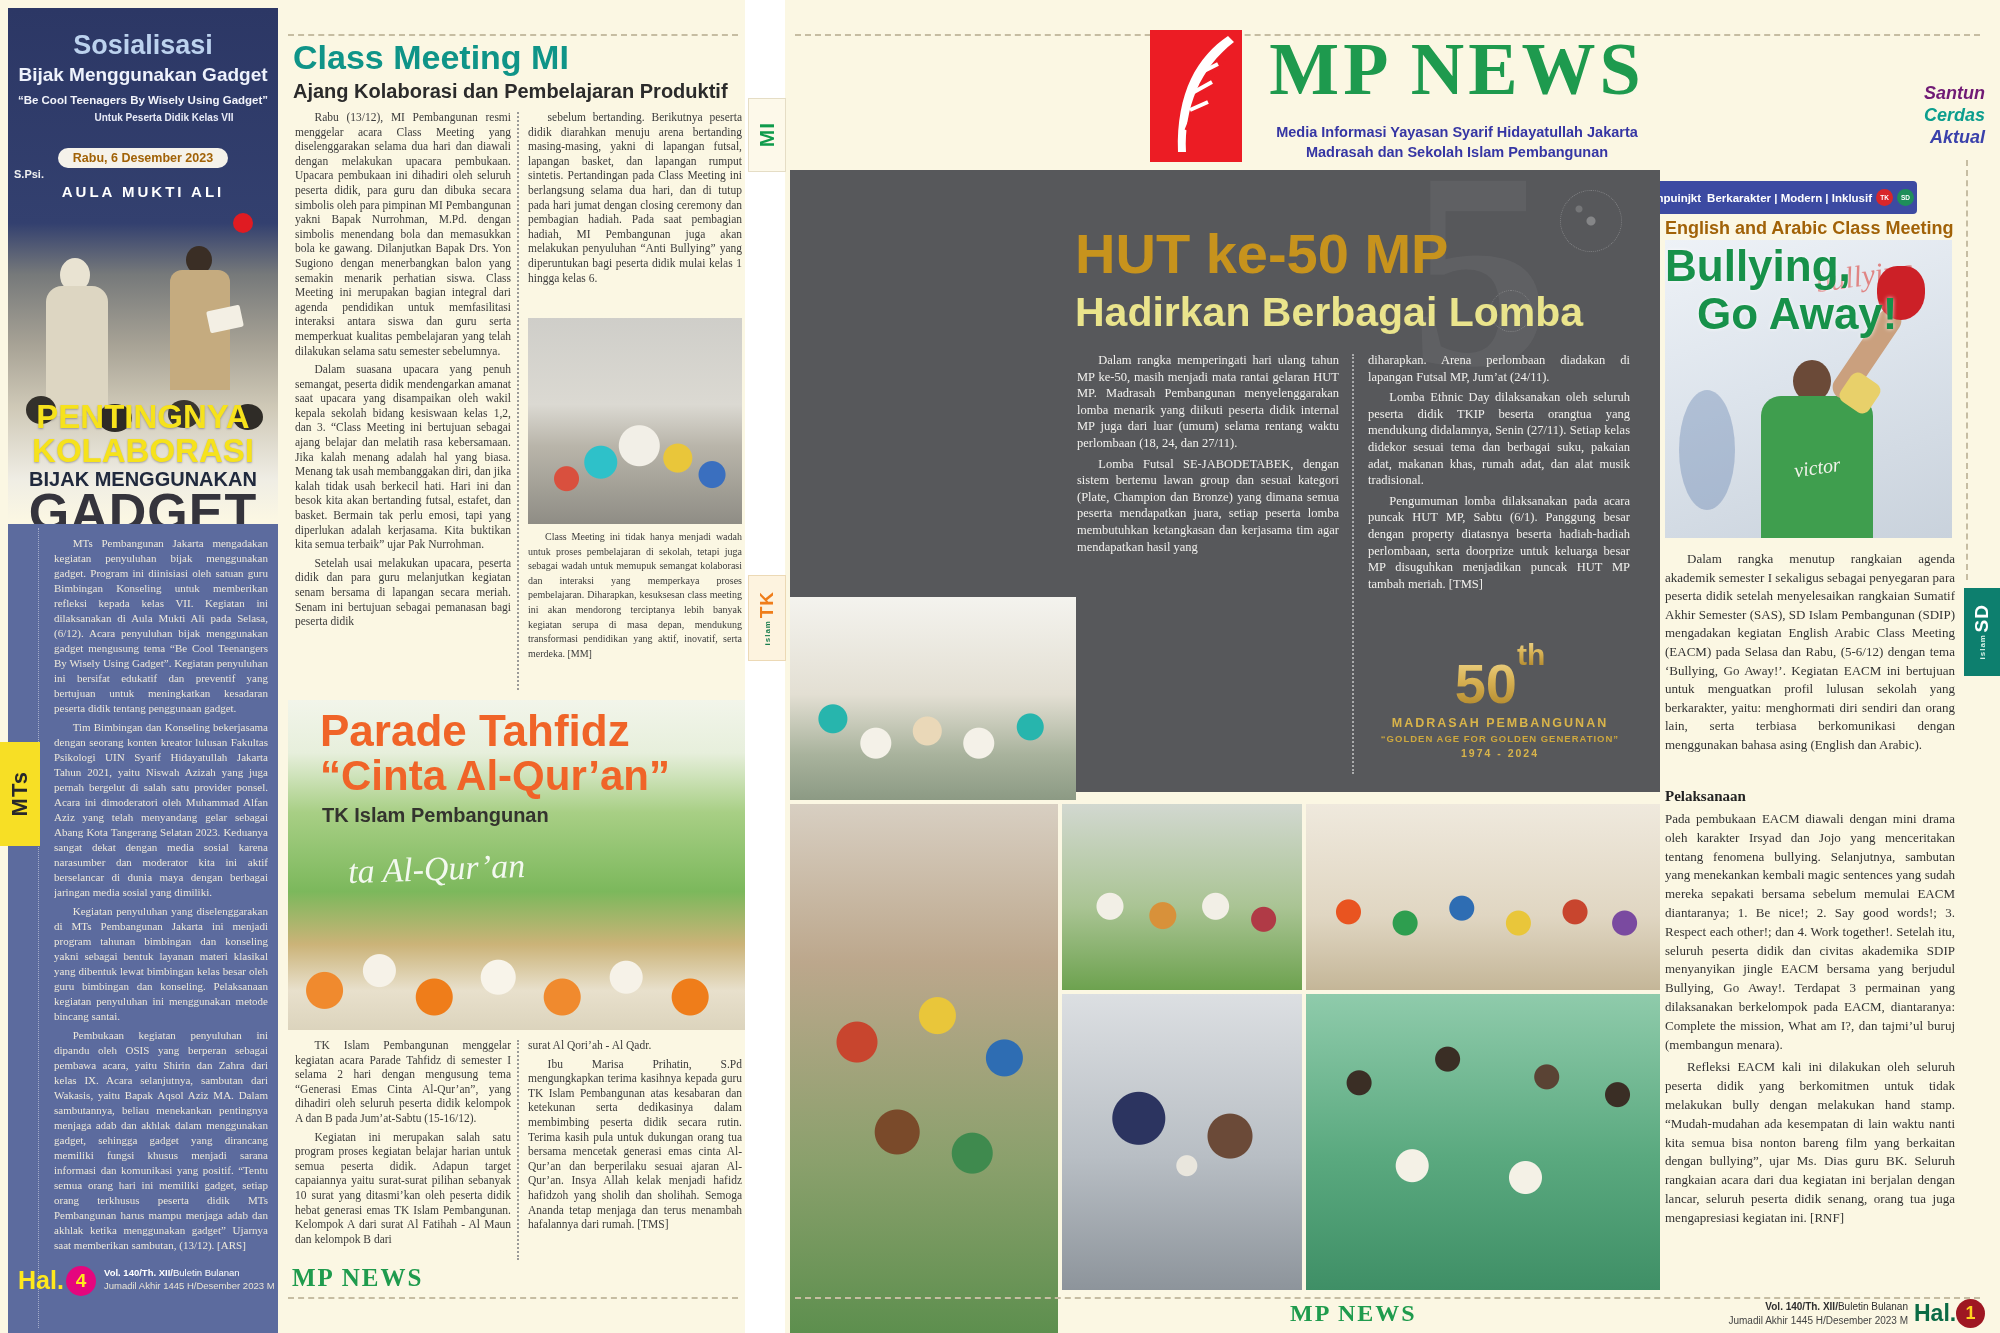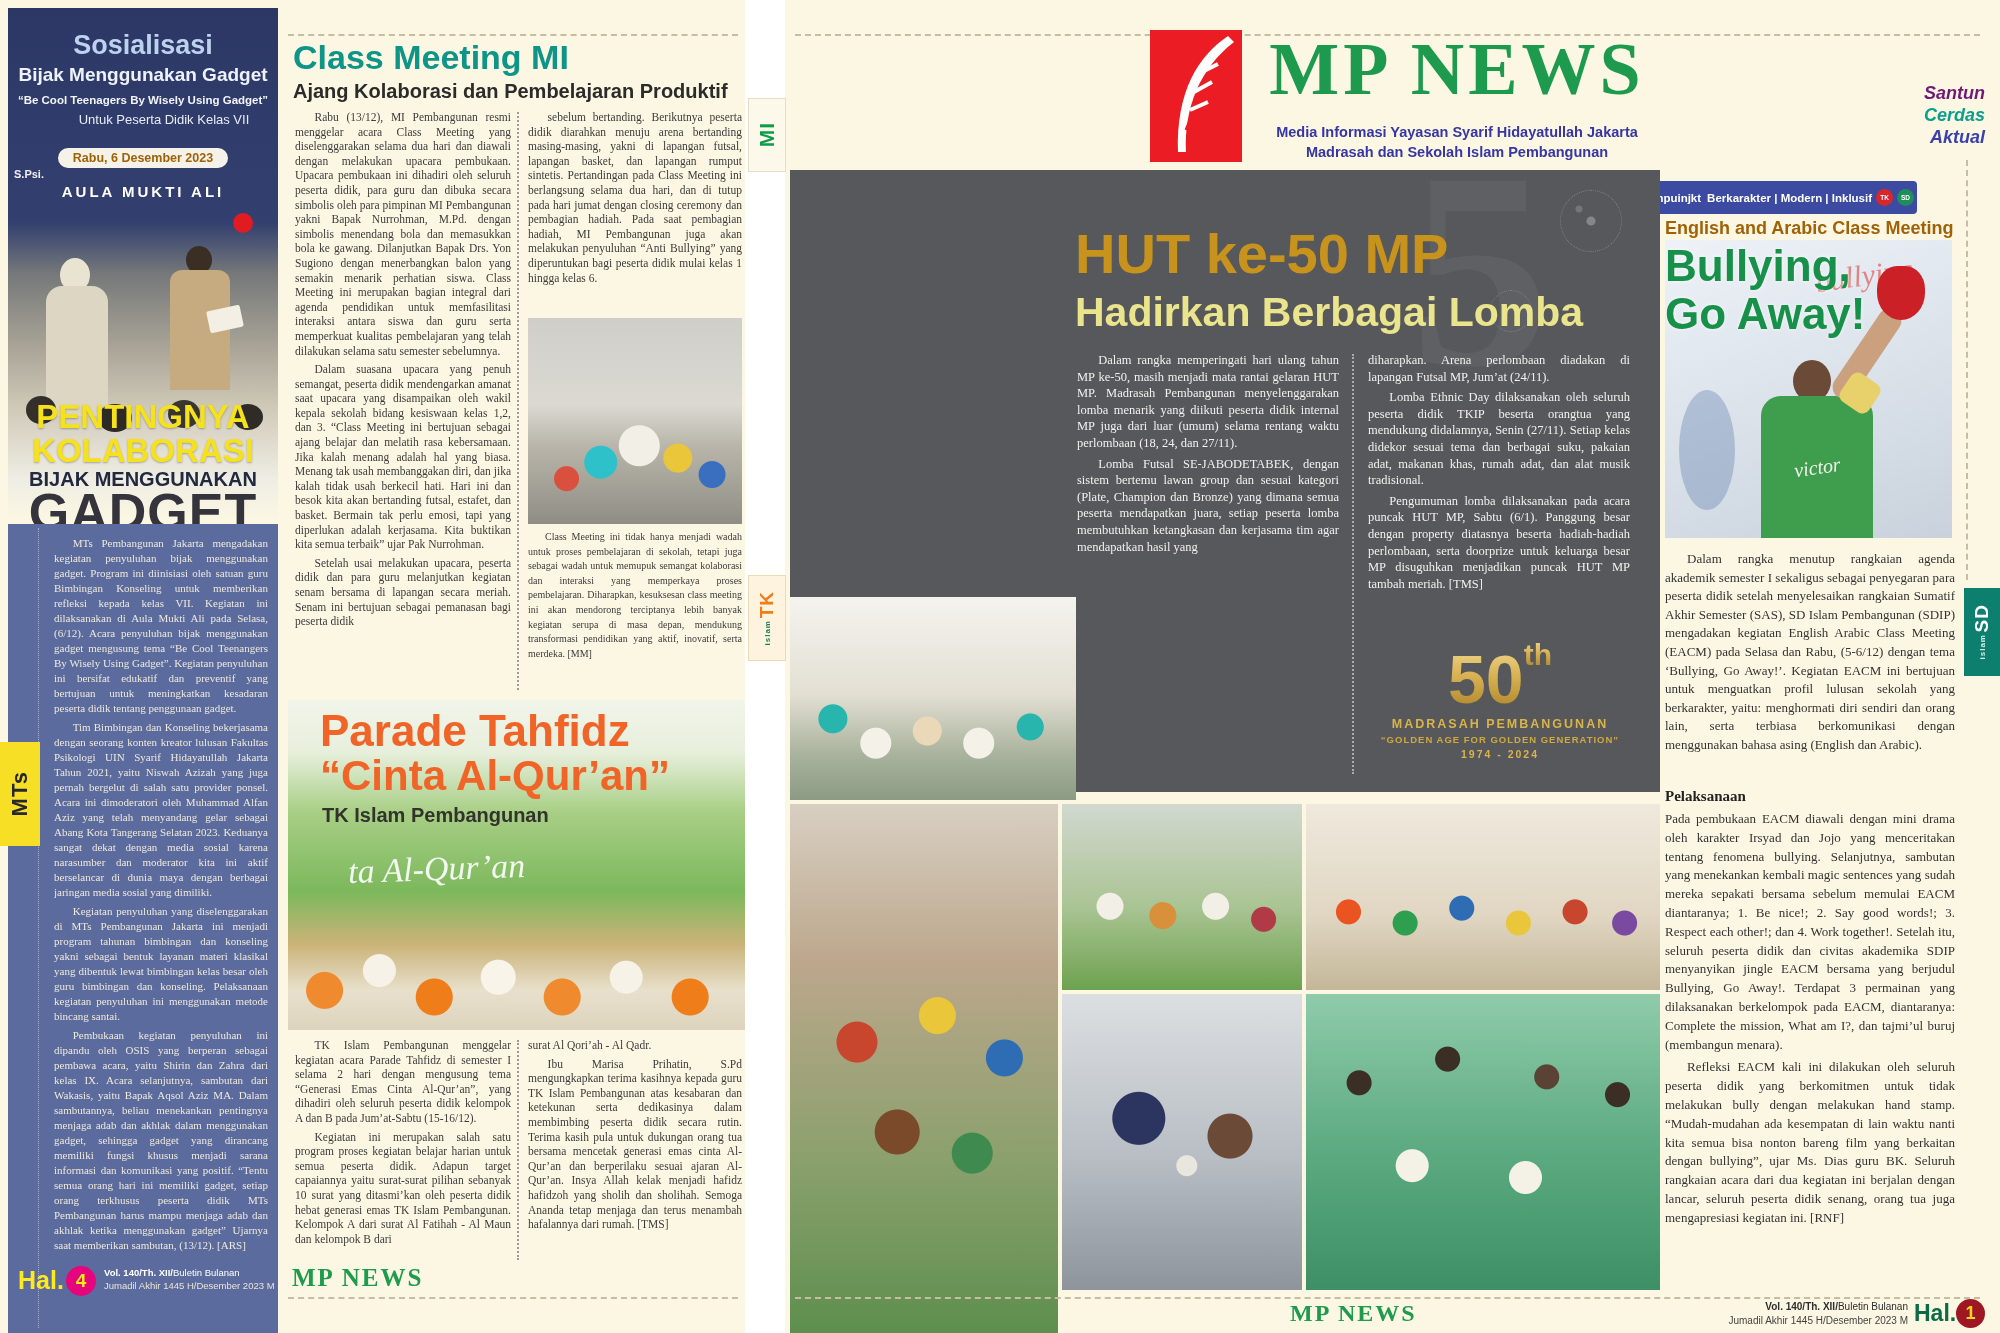--- a/index.html
+++ b/index.html
@@ -30,21 +30,21 @@
   <div class="page" style="left:0;width:745px;"></div>
   <div class="page" style="left:785px;width:1215px;"></div>
 
   <div class="dash-h" style="left:288px;top:34px;width:450px;"></div>
   <div class="dash-h" style="left:795px;top:34px;width:1185px;"></div>
 
   <div class="ph" style="left:8px;top:8px;width:270px;height:512px;background:linear-gradient(180deg,#2c3765 0%,#33406f 42%,#76797a 52%,#a8a396 66%,#cfc9b7 78%,#efede4 92%,#fbf7e3 100%);">
     <div class="abs" style="left:0;top:22px;width:270px;text-align:center;font-size:27px;font-weight:800;color:#bcd2ee;">Sosialisasi</div>
     <div class="abs" style="left:0;top:56px;width:270px;text-align:center;font-size:19px;font-weight:800;color:#eef2fc;white-space:nowrap;overflow:hidden;">Bijak Menggunakan Gadget</div>
     <div class="abs" style="left:0;top:86px;width:270px;text-align:center;font-size:11.5px;font-weight:700;color:#f2f4fb;white-space:nowrap;overflow:hidden;">“Be Cool Teenagers By Wisely Using Gadget”</div>
-    <div class="abs" style="left:0;top:104px;width:312px;text-align:center;font-size:13px;font-weight:400;color:#e8ebf7;">Untuk Peserta Didik Kelas VII</div>
+    <div class="abs" style="left:0;top:104px;width:312px;text-align:center;font-size:10px;font-weight:700;color:#e8ebf7;">Untuk Peserta Didik Kelas VII</div>
     <div class="abs" style="left:50px;top:140px;width:170px;text-align:center;font-size:12.5px;font-weight:800;color:#a16207;background:#f5f2ea;border-radius:12px;padding:3px 0;">Rabu, 6 Desember 2023</div>
     <div class="abs" style="left:0;top:175px;width:270px;text-align:center;font-size:15px;font-weight:800;color:#ffffff;letter-spacing:3px;">AULA MUKTI ALI</div>
     <div class="abs" style="left:6px;top:160px;font-size:11px;font-weight:700;color:#f0f0f0;">S.Psi.</div>
     <div class="blob" style="left:225px;top:205px;width:20px;height:20px;background:#e01b22;"></div>
 
     <div class="blob" style="left:52px;top:250px;width:30px;height:34px;background:#e9e3d2;"></div>
     <div class="abs" style="left:38px;top:278px;width:62px;height:130px;background:#ddd6c2;border-radius:16px 16px 0 0;"></div>
     <div class="blob" style="left:178px;top:238px;width:26px;height:28px;background:#3a2e25;"></div>
     <div class="abs" style="left:162px;top:262px;width:60px;height:120px;background:#c5ab7f;border-radius:12px 12px 0 0;"></div>
     <div class="abs" style="left:200px;top:300px;width:34px;height:22px;background:#f3efe4;transform:rotate(-12deg);border-radius:2px;"></div>
@@ -207,21 +207,21 @@
   </div>
   <div class="abs" style="left:1352px;top:354px;height:420px;border-left:2px dotted rgba(255,255,255,.5);"></div>
   <div class="abs serif" style="left:1368px;top:352px;width:262px;height:280px;overflow:hidden;font-size:12.5px;line-height:16.6px;color:#f2f1ee;">
     <p class="body" style="text-indent:0;">diharapkan. Arena perlombaan diadakan di lapangan Futsal MP, Jum’at (24/11).</p>
     <p class="body">Lomba Ethnic Day dilaksanakan oleh seluruh peserta didik TKIP beserta orangtua yang mendukung didalamnya, Senin (27/11). Setiap kelas didekor sesuai tema dan berbagai suku, pakaian adat, makanan khas, rumah adat, dan alat musik tradisional.</p>
     <p class="body">Pengumuman lomba dilaksanakan pada acara puncak HUT MP, Sabtu (6/1). Panggung besar dengan property diatasnya beserta hadiah-hadiah perlombaan, serta doorprize untuk keluarga besar MP disuguhkan menjadikan puncak HUT MP tambah meriah. [TMS]</p>
   </div>
 
   <div class="abs" style="left:1370px;top:640px;width:260px;text-align:center;">
     <div style="line-height:1;">
-      <span class="goldtxt" style="font-size:68px;font-weight:800;">50</span><span class="goldtxt" style="font-size:30px;font-weight:800;vertical-align:38px;">th</span>
+      <span class="goldtxt" style="font-size:56px;font-weight:800;">50</span><span class="goldtxt" style="font-size:30px;font-weight:800;vertical-align:38px;">th</span>
     </div>
     <div style="font-size:12.5px;font-weight:800;color:#d9b44a;letter-spacing:2px;margin-top:4px;">MADRASAH PEMBANGUNAN</div>
     <div style="font-size:9.5px;font-weight:700;color:#cfa93e;letter-spacing:1px;margin-top:3px;">“GOLDEN AGE FOR GOLDEN GENERATION”</div>
     <div style="font-size:10.5px;font-weight:700;color:#d9b44a;letter-spacing:2px;margin-top:3px;">1974 - 2024</div>
   </div>
 
   <div class="ph" style="left:790px;top:597px;width:286px;height:203px;background:
      radial-gradient(circle at 15% 60%, #27b5ad 0 14px, transparent 15px),
      radial-gradient(circle at 30% 72%, #f4f1e8 0 15px, transparent 16px),
      radial-gradient(circle at 48% 66%, #ead8b8 0 14px, transparent 15px),
@@ -269,21 +269,21 @@
     <div class="blob" style="left:128px;top:120px;width:38px;height:42px;background:#6b4a38;"></div>
     <div class="abs" style="left:96px;top:156px;width:112px;height:142px;background:#3f9e4e;border-radius:20px 20px 0 0;display:flex;align-items:center;justify-content:center;">
       <span class="serif" style="color:#f2f2ea;font-style:italic;font-size:20px;transform:rotate(-8deg);">victor</span>
     </div>
     <div class="abs" style="left:190px;top:62px;width:24px;height:104px;background:#caa07e;transform:rotate(34deg);border-radius:12px;"></div>
     <div class="abs" style="left:178px;top:136px;width:34px;height:34px;background:#e8d06a;transform:rotate(34deg);border-radius:8px;"></div>
     <div class="blob" style="left:212px;top:26px;width:48px;height:54px;background:#cc2027;border-radius:42% 42% 50% 50%;"></div>
     <div class="blob" style="left:14px;top:150px;width:56px;height:120px;background:rgba(90,120,170,.35);"></div>
   </div>
   <div class="abs" style="left:1665px;top:244px;font-size:44px;font-weight:800;color:#17914a;line-height:1;text-shadow:0 0 4px rgba(255,255,255,.8);">Bullying,</div>
-  <div class="abs" style="left:1665px;top:292px;font-size:44px;font-weight:800;color:#17914a;line-height:1;text-shadow:0 0 4px rgba(255,255,255,.8);">Go Away!</div>
+  <div class="abs" style="left:1665px;top:292px;font-size:44px;font-weight:800;color:#17914a;line-height:1;text-shadow:0 0 4px rgba(255,255,255,.8);padding-left:32px;">Go Away!</div>
 
   <div class="abs serif" style="left:1665px;top:550px;width:290px;height:232px;overflow:hidden;font-size:13px;line-height:18.6px;color:#333;">
     <p class="body">Dalam rangka menutup rangkaian agenda akademik semester I sekaligus sebagai penyegaran para peserta didik setelah menyelesaikan rangkaian Sumatif Akhir Semester (SAS), SD Islam Pembangunan (SDIP) mengadakan kegiatan English Arabic Class Meeting (EACM) pada Selasa dan Rabu, (5-6/12) dengan tema ‘Bullying, Go Away!’. Kegiatan EACM ini bertujuan untuk menguatkan profil lulusan sekolah yang berkarakter, yaitu: menghormati diri sendiri dan orang lain, serta terbiasa berkomunikasi dengan menggunakan bahasa asing (English dan Arabic).</p>
   </div>
   <div class="abs serif" style="left:1665px;top:788px;font-size:15px;font-weight:700;color:#222;">Pelaksanaan</div>
   <div class="abs serif" style="left:1665px;top:810px;width:290px;height:480px;overflow:hidden;font-size:13px;line-height:18.8px;color:#333;">
     <p class="body" style="text-indent:0;">Pada pembukaan EACM diawali dengan mini drama oleh karakter Irsyad dan Jojo yang menceritakan tentang fenomena bullying. Selanjutnya, sambutan yang menekankan kembali magic sentences yang sudah mereka sepakati bersama sebelum memulai EACM diantaranya; 1. Be nice!; 2. Say good words!; 3. Respect each other!; dan 4. Work together!. Setelah itu, seluruh peserta didik dan civitas akademika SDIP menyanyikan jingle EACM bersama yang berjudul Bullying, Go Away!. Terdapat 3 permainan yang dilaksanakan berkelompok pada EACM, diantaranya: Complete the mission, What am I?, dan tajmi’ul buruj (membangun menara).</p>
     <p class="body">Refleksi EACM kali ini dilakukan oleh seluruh peserta didik yang berkomitmen untuk tidak melakukan bully dengan melakukan hand stamp. “Mudah-mudahan ada kesempatan di lain waktu nanti kita semua bisa nonton bareng film yang berkaitan dengan bullying”, ujar Ms. Dias guru BK. Seluruh rangkaian acara dari dua kegiatan ini berjalan dengan lancar, seluruh peserta didik senang, orang tua juga mengapresiasi kegiatan ini. [RNF]</p>
   </div>
   <div class="dash-v" style="left:1966px;top:160px;height:420px;border-left:2px dashed #c6bda2;"></div>

